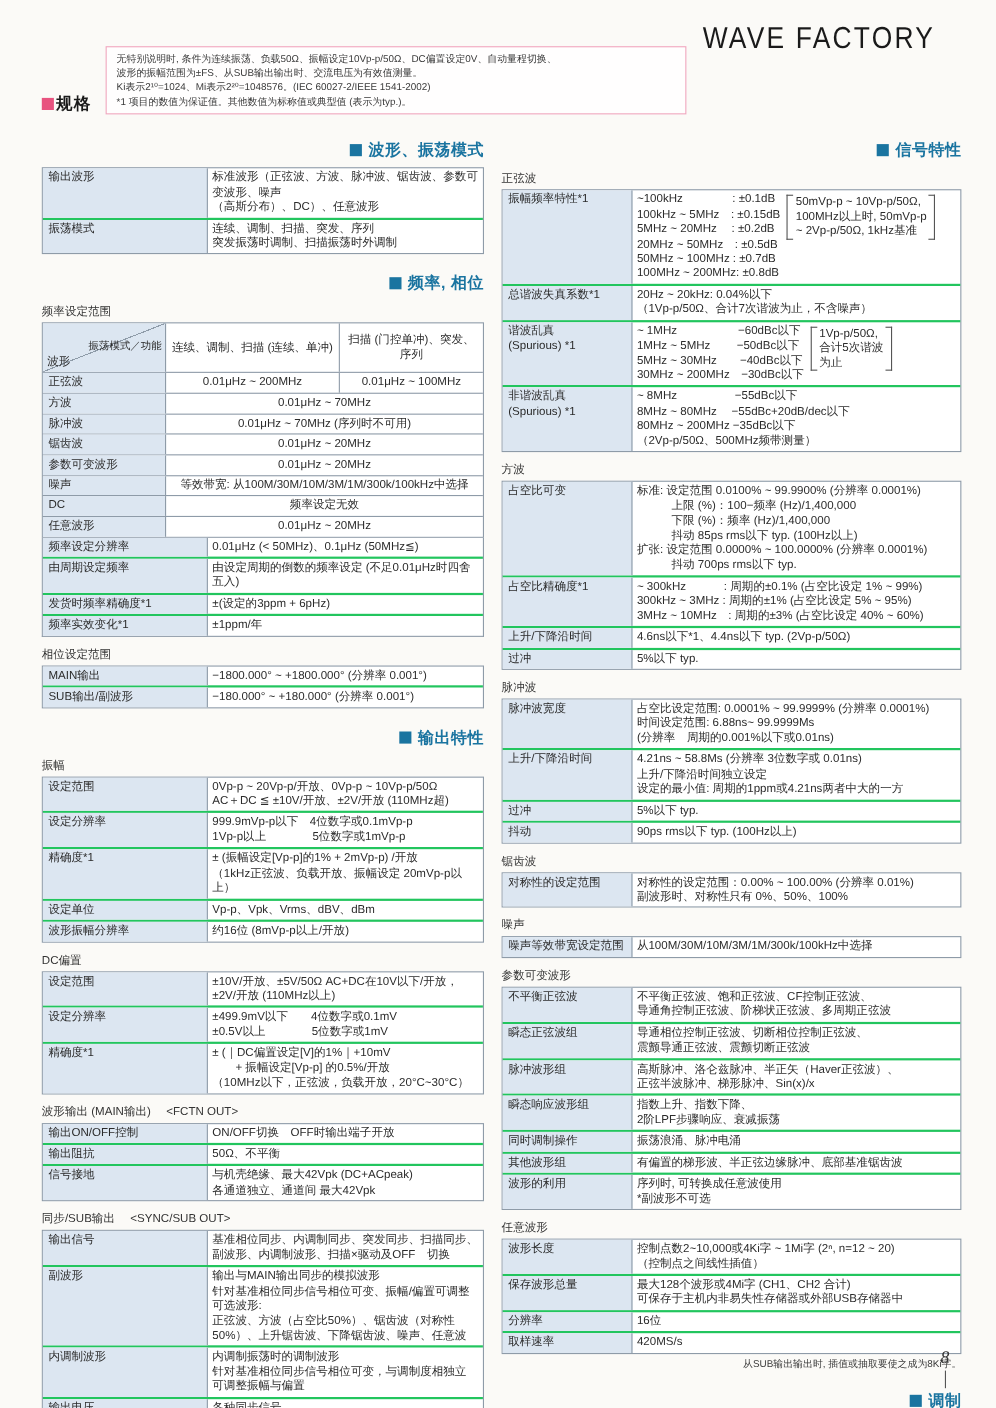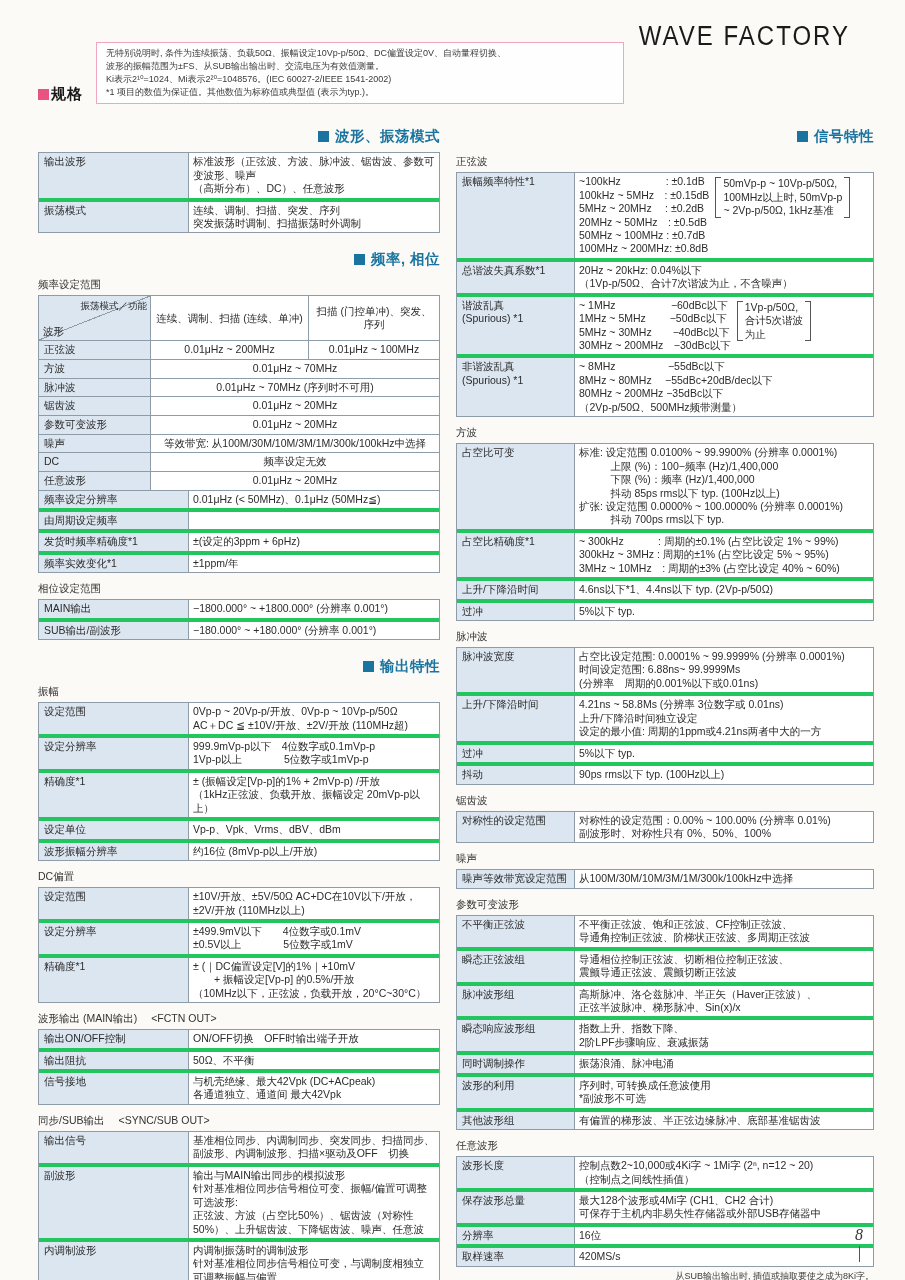--- a/index.html
+++ b/index.html
@@ -35,21 +35,21 @@
   .col.left  { width: 402px; flex: 0 0 auto; }
   .col.right { width: 418px; flex: 0 0 auto; }
 
   .sec-title { display: flex; align-items: center; font-size: 14.5px; font-weight: bold; color: #1a74a0; margin: 17px 0 6px; letter-spacing: .5px; justify-content: flex-end; }
   .sec-title .bsq { width: 11px; height: 11px; background: #1a74a0; margin-right: 6px; flex: 0 0 auto; }
   .subtitle { font-size: 10.5px; color: #333; margin: 9px 0 3px; }
   .subtitle .tag { margin-left: 14px; }
 
   
   .spec-table { border: 1px solid #8e9ba8; background: #fff; font-size: 10.5px; line-height: 1.28; }
-  .trow { display: flex; border-top: 4px solid #22c55e; }
+  .trow { display: flex; border-top: 2px solid #22c55e; }
   .trow:first-child { border-top: 0; }
   .tlabel {
     background: #dce6f1; border-right: 1px solid #8e9ba8;
     padding: 2px 5px; flex: 0 0 auto; white-space: pre-line;
   }
   .w150 .tlabel { width: 150px; }
   .w118 .tlabel { width: 118px; }
   .tvalue { flex: 1 1 auto; padding: 2px 4px; display: flex; align-items: flex-start; min-width: 0; }
   .vtext { white-space: pre-line; }
   .bracket { position: relative; margin-left: 6px; padding: 2px 8px; white-space: pre-line; flex: 0 0 auto; }
@@ -64,21 +64,21 @@
   .fl { width: 112px; flex: 0 0 auto; background: #dce6f1; border-right: 1px solid #8e9ba8; padding: 2px 5px; }
   .fc1 { width: 158px; flex: 0 0 auto; border-right: 1px solid #8e9ba8; padding: 2px 4px; text-align: center; }
   .fc2 { flex: 1 1 auto; padding: 2px 4px; text-align: center; }
   .fspan { flex: 1 1 auto; padding: 2px 4px; text-align: center; }
   .fhead .fc1, .fhead .fc2 { display: flex; align-items: center; justify-content: center; }
   .diag {
     position: relative; height: 44px;
     background-color: #dce6f1;
     background-image: linear-gradient(to bottom right, rgba(0,0,0,0) 49.4%, #8e9ba8 49.4%, #8e9ba8 50.6%, rgba(0,0,0,0) 50.6%);
   }
-  .diag .diag-top { position: absolute; top: 4px; right: 3px; font-size: 9.5px; }
+  .diag .diag-top { position: absolute; top: 15px; right: 3px; font-size: 9.5px; }
   .diag .diag-bottom { position: absolute; bottom: 2px; left: 4px; font-size: 10.5px; }
 
   .arb-note { font-size: 9px; color: #3a3a3a; text-align: right; margin-top: 3px; }
 
   
   .pagenum { position: absolute; right: 42px; bottom: 18px; text-align: center; color: #333; }
   .pagenum .num { font-size: 16px; font-style: italic; font-family: "Liberation Serif", serif; }
   .pagebar { width: 1px; height: 16px; background: #555; margin: 2px auto 0; }
 </style>
 </head>
@@ -176,20 +176,23 @@
         </div>
       <div class="spec-table w150" style="border-top:0">
           <div class="trow">
             <div class="tlabel">频率设定分辨率</div>
             <div class="tvalue">
               <div class="vtext">0.01μHz (&lt; 50MHz)、0.1μHz (50MHz≦)</div>
             </div>
           </div>
           <div class="trow">
             <div class="tlabel">由周期设定频率</div>
+            <div class="tvalue">
+              <div class="vtext">由设定周期的倒数的频率设定 (不足0.01μHz时四舍五入)</div>
+            </div>
           </div>
           <div class="trow">
             <div class="tlabel">发货时频率精确度*1</div>
             <div class="tvalue">
               <div class="vtext">±(设定的3ppm + 6pHz)</div>
             </div>
           </div>
           <div class="trow">
             <div class="tlabel">频率实效变化*1</div>
             <div class="tvalue">
@@ -517,30 +520,30 @@
 2阶LPF步骤响应、衰减振荡</div>
             </div>
           </div>
           <div class="trow">
             <div class="tlabel">同时调制操作</div>
             <div class="tvalue">
               <div class="vtext">振荡浪涌、脉冲电涌</div>
             </div>
           </div>
           <div class="trow">
+            <div class="tlabel">其他波形组</div>
+            <div class="tvalue">
+              <div class="vtext">有偏置的梯形波、半正弦边缘脉冲、底部基准锯齿波</div>
+            </div>
+          </div>
+          <div class="trow">
             <div class="tlabel">波形的利用</div>
             <div class="tvalue">
               <div class="vtext">序列时, 可转换成任意波使用
 *副波形不可选</div>
-            </div>
-          </div>
-          <div class="trow">
-            <div class="tlabel">其他波形组</div>
-            <div class="tvalue">
-              <div class="vtext">有偏置的梯形波、半正弦边缘脉冲、底部基准锯齿波</div>
             </div>
           </div>
         </div>
 
       <div class="subtitle"><span>任意波形</span></div>
       <div class="spec-table w118">
           <div class="trow">
             <div class="tlabel">波形长度</div>
             <div class="tvalue">
               <div class="vtext">控制点数2~10,000或4Ki字 ~ 1Mi字 (2ⁿ, n=12 ~ 20)

